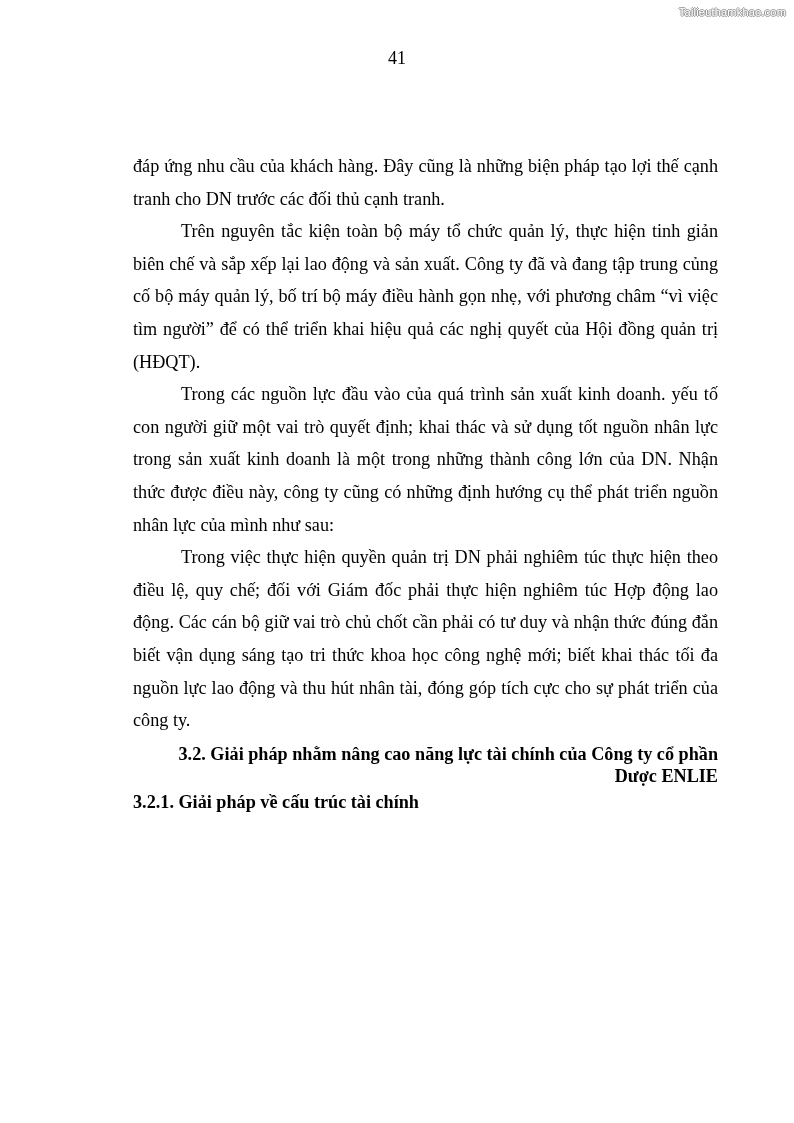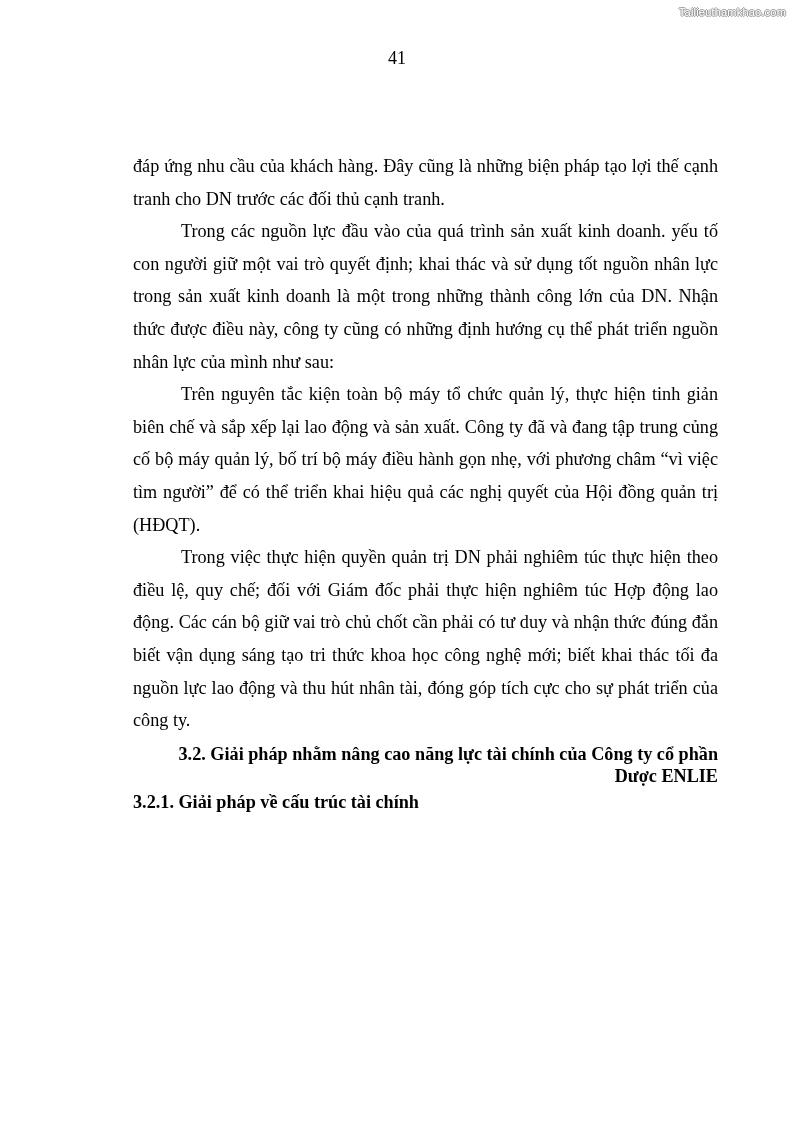--- a/index.html
+++ b/index.html
@@ -28,18 +28,18 @@
   .after-h { margin-top: 2px; }
 </style>
 </head>
 <body>
 
 <div class="watermark">Tailieuthamkhao.com</div>
 <div class="page-number">41</div>
 
 <div class="content">
   <p class="p">đáp ứng nhu cầu của khách hàng. Đây cũng là những biện pháp tạo lợi thế cạnh tranh cho DN trước các đối thủ cạnh tranh.</p>
+  <p class="p indent">Trên nguyên tắc kiện toàn bộ máy tổ chức quản lý, thực hiện tinh giản biên chế và sắp xếp lại lao động và sản xuất. Công ty đã và đang tập trung củng cố bộ máy quản lý, bố trí bộ máy điều hành gọn nhẹ, với phương châm “vì việc tìm người” để có thể triển khai hiệu quả các nghị quyết của Hội đồng quản trị (HĐQT).</p>
   <p class="p indent">Trong các nguồn lực đầu vào của quá trình sản xuất kinh doanh. yếu tố con người giữ một vai trò quyết định; khai thác và sử dụng tốt nguồn nhân lực trong sản xuất kinh doanh là một trong những thành công lớn của DN. Nhận thức được điều này, công ty cũng có những định hướng cụ thể phát triển nguồn nhân lực của mình như sau:</p>
-  <p class="p indent">Trên nguyên tắc kiện toàn bộ máy tổ chức quản lý, thực hiện tinh giản biên chế và sắp xếp lại lao động và sản xuất. Công ty đã và đang tập trung củng cố bộ máy quản lý, bố trí bộ máy điều hành gọn nhẹ, với phương châm “vì việc tìm người” để có thể triển khai hiệu quả các nghị quyết của Hội đồng quản trị (HĐQT).</p>
   <p class="p indent">Trong việc thực hiện quyền quản trị DN phải nghiêm túc thực hiện theo điều lệ, quy chế; đối với Giám đốc phải thực hiện nghiêm túc Hợp động lao động. Các cán bộ giữ vai trò chủ chốt cần phải có tư duy và nhận thức đúng đắn biết vận dụng sáng tạo tri thức khoa học công nghệ mới; biết khai thác tối đa nguồn lực lao động và thu hút nhân tài, đóng góp tích cực cho sự phát triển của công ty.</p>
   <p class="h2">3.2. Giải pháp nhằm nâng cao năng lực tài chính của Công ty cổ phần Dược ENLIE</p>
   <p class="h3">3.2.1. Giải pháp về cấu trúc tài chính</p>
 </div>
 
 </body></html>

